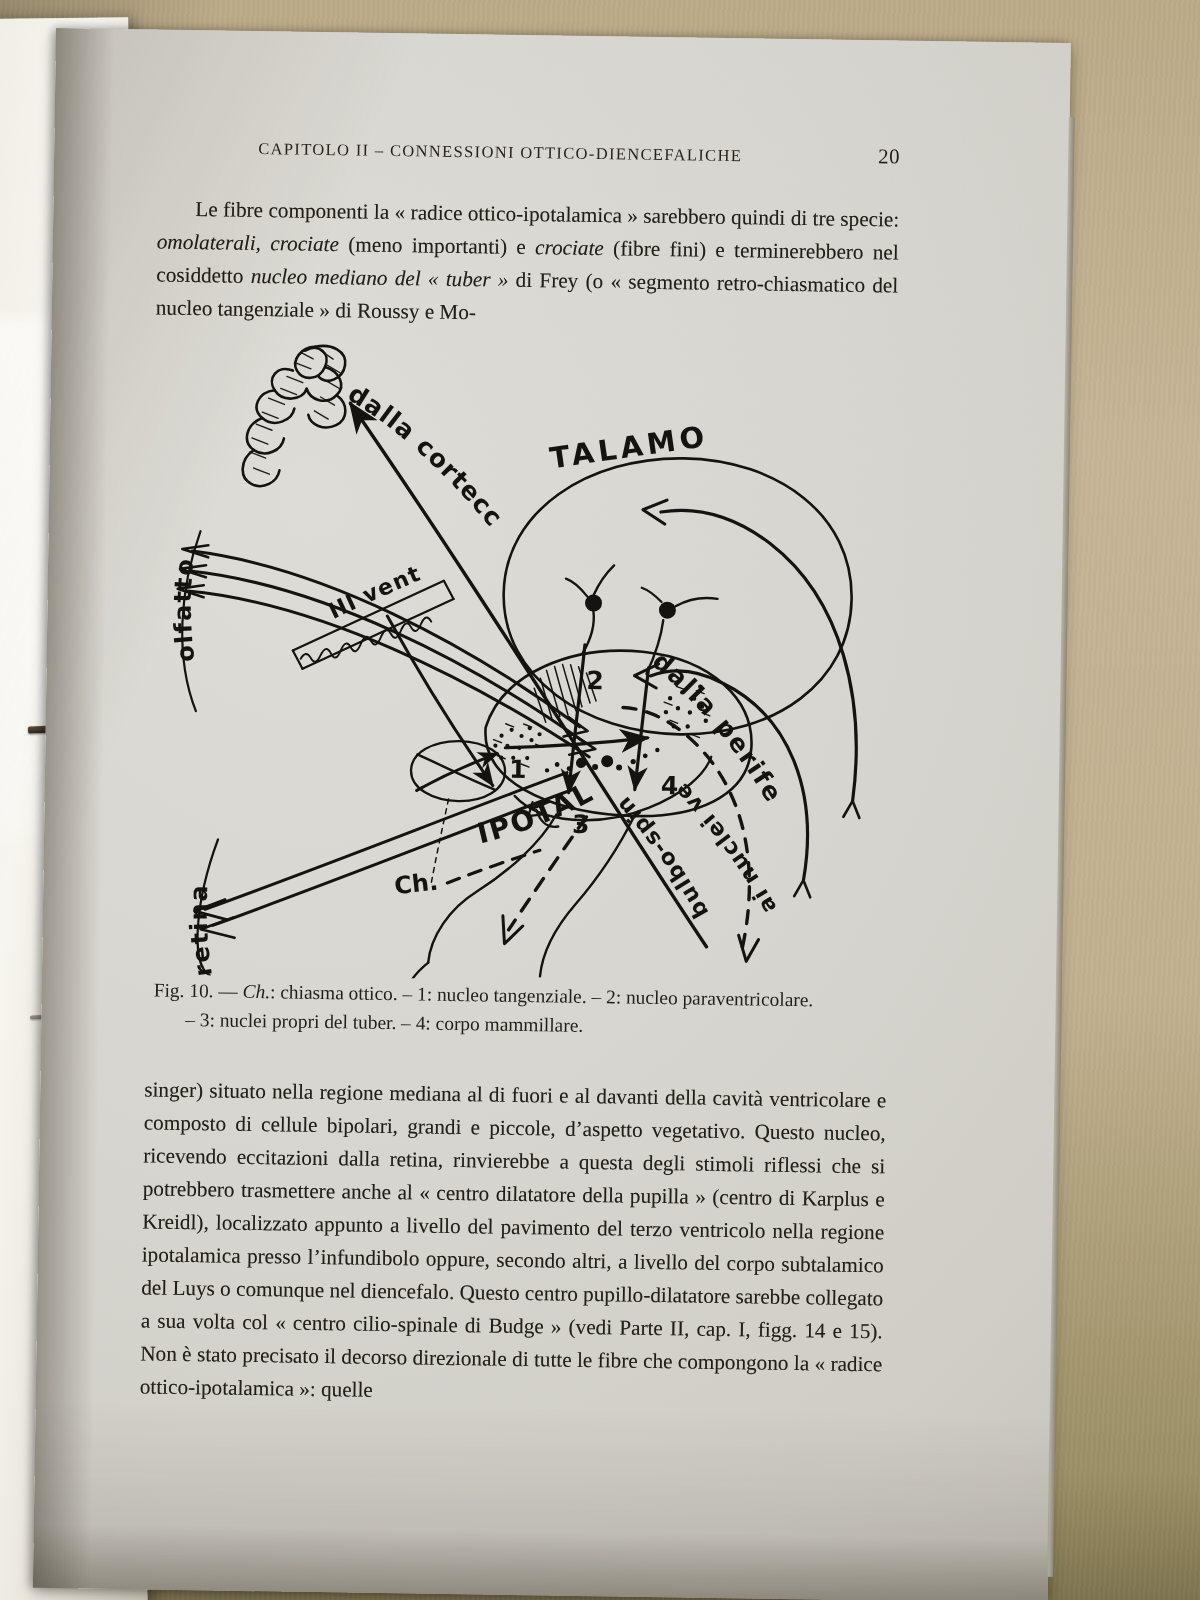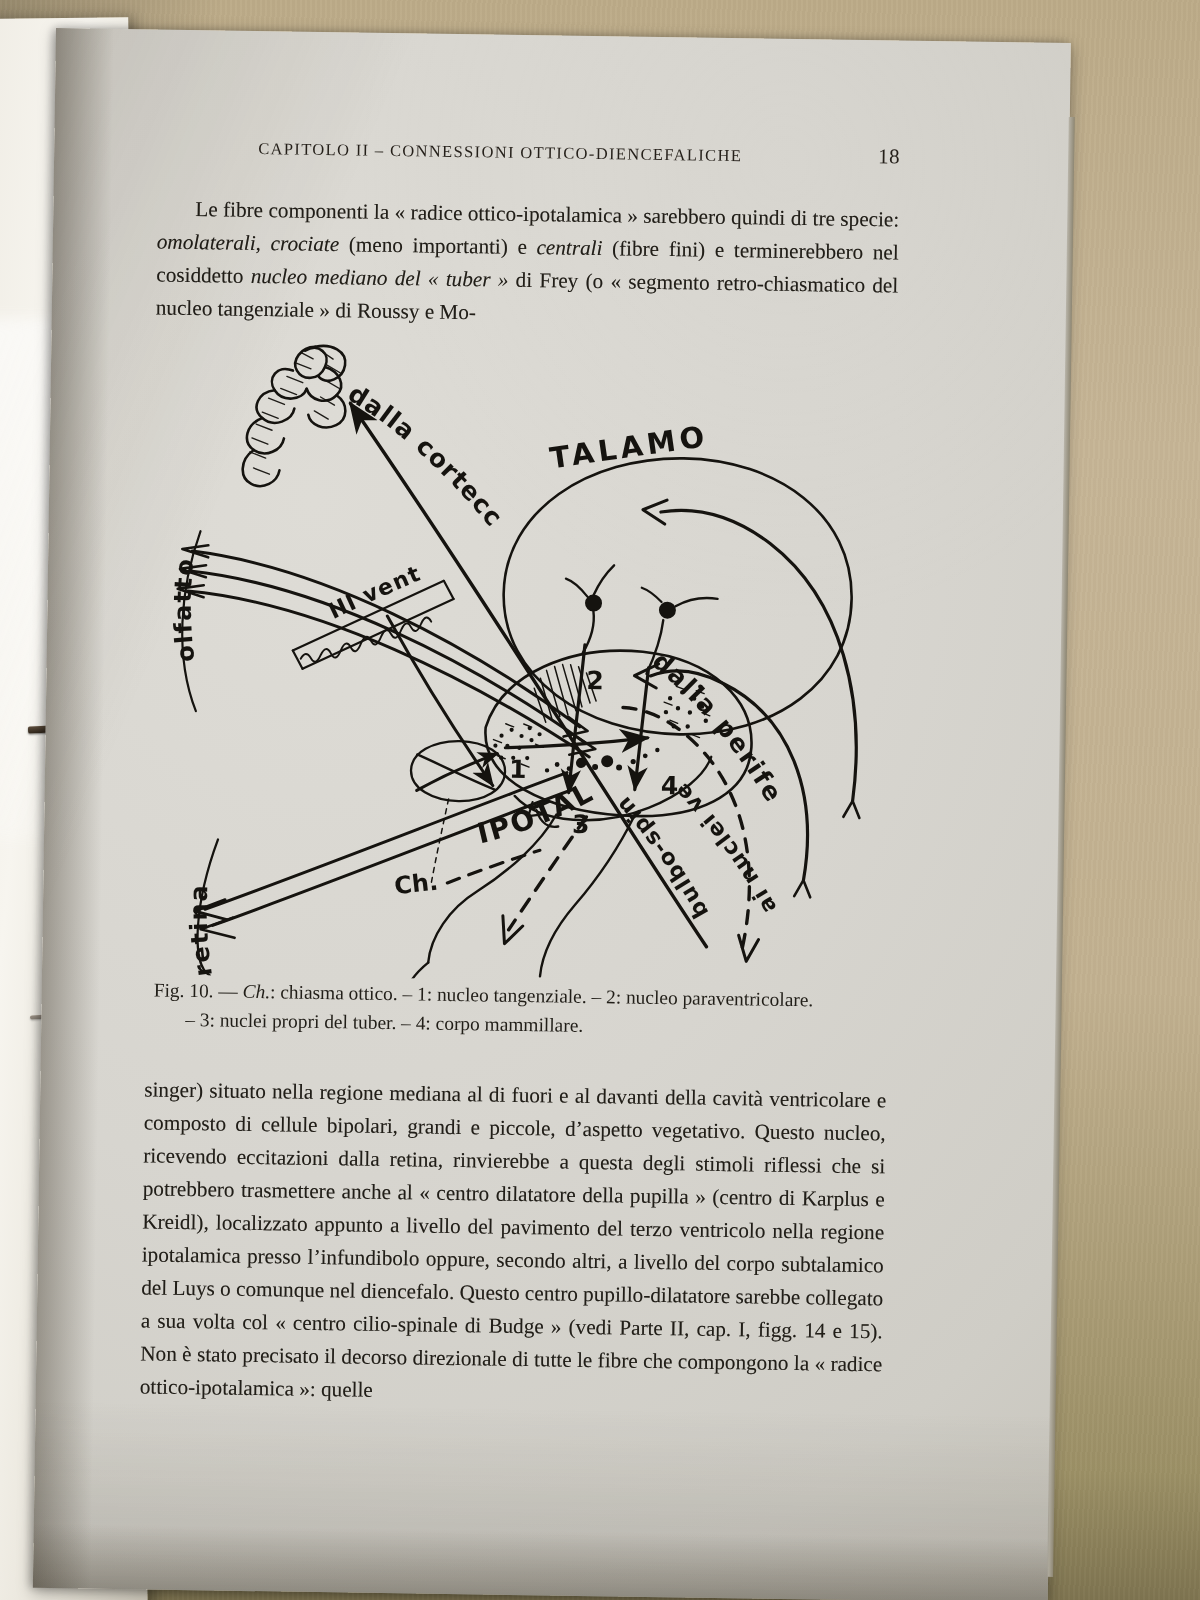--- a/index.html
+++ b/index.html
@@ -151,24 +151,24 @@
 
 <div id="sheet">
   <div id="sheet-shadow-left"></div>
   <div id="sheet-shadow-bottom"></div>
   <div id="sheet-edge-right"></div>
 
   <div id="content">
 
     <div id="runhead">
       <div id="runhead-title">CAPITOLO II – CONNESSIONI OTTICO-DIENCEFALICHE</div>
-      <div id="page-number">18</div>
+      <div id="page-number">20</div>
     </div>
 
-    <p class="para" id="para-top">Le fibre componenti la « radice ottico-ipotalamica » sarebbero quindi di tre specie: <em>omolaterali, crociate</em> (meno importanti) e <em>centrali</em> (fibre fini) e terminerebbero nel cosiddetto <em>nucleo mediano del « tuber »</em> di Frey (o « segmento retro-chiasmatico del nucleo tangenziale » di Roussy e Mo-</p>
+    <p class="para" id="para-top">Le fibre componenti la « radice ottico-ipotalamica » sarebbero quindi di tre specie: <em>omolaterali, crociate</em> (meno importanti) e <em>crociate</em> (fibre fini) e terminerebbero nel cosiddetto <em>nucleo mediano del « tuber »</em> di Frey (o « segmento retro-chiasmatico del nucleo tangenziale » di Roussy e Mo-</p>
 
     <div id="figure">
       <svg viewBox="0 0 742 636" xmlns="http://www.w3.org/2000/svg">
         <defs>
           <marker id="ah" markerWidth="9" markerHeight="9" refX="7.4" refY="3.2" orient="auto" markerUnits="strokeWidth">
             <path d="M0,0 L8,3.2 L0,6.4 L2.2,3.2 Z" fill="#15130f"></path>
           </marker>
           <marker id="ahb" markerWidth="11" markerHeight="11" refX="8.6" refY="3.8" orient="auto" markerUnits="strokeWidth">
             <path d="M0,0 L9.4,3.8 L0,7.6 L2.6,3.8 Z" fill="#15130f"></path>
           </marker>

